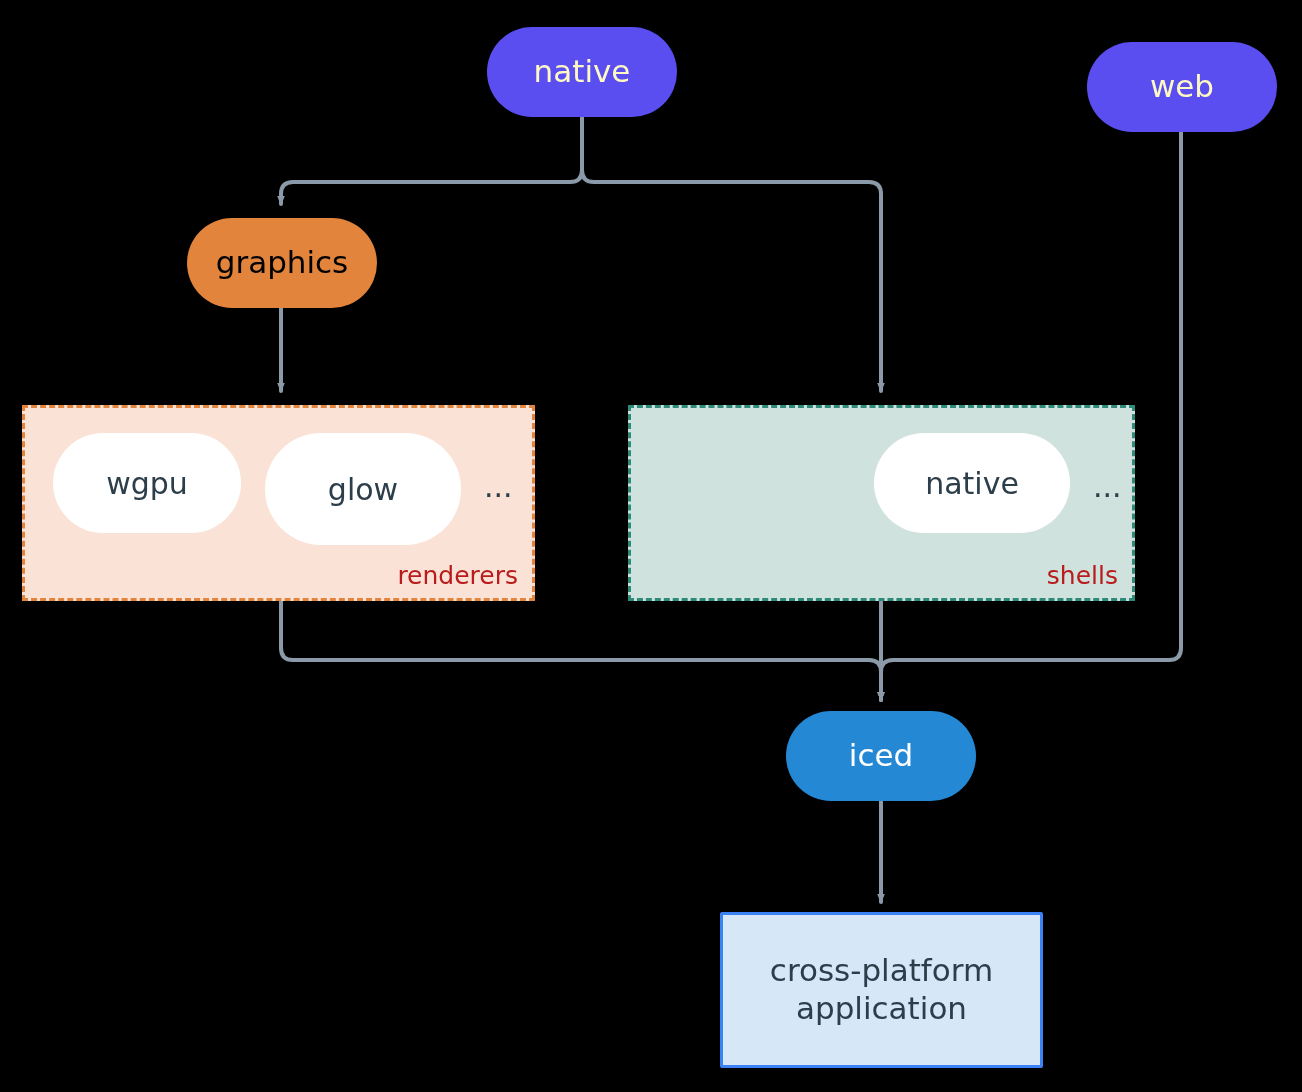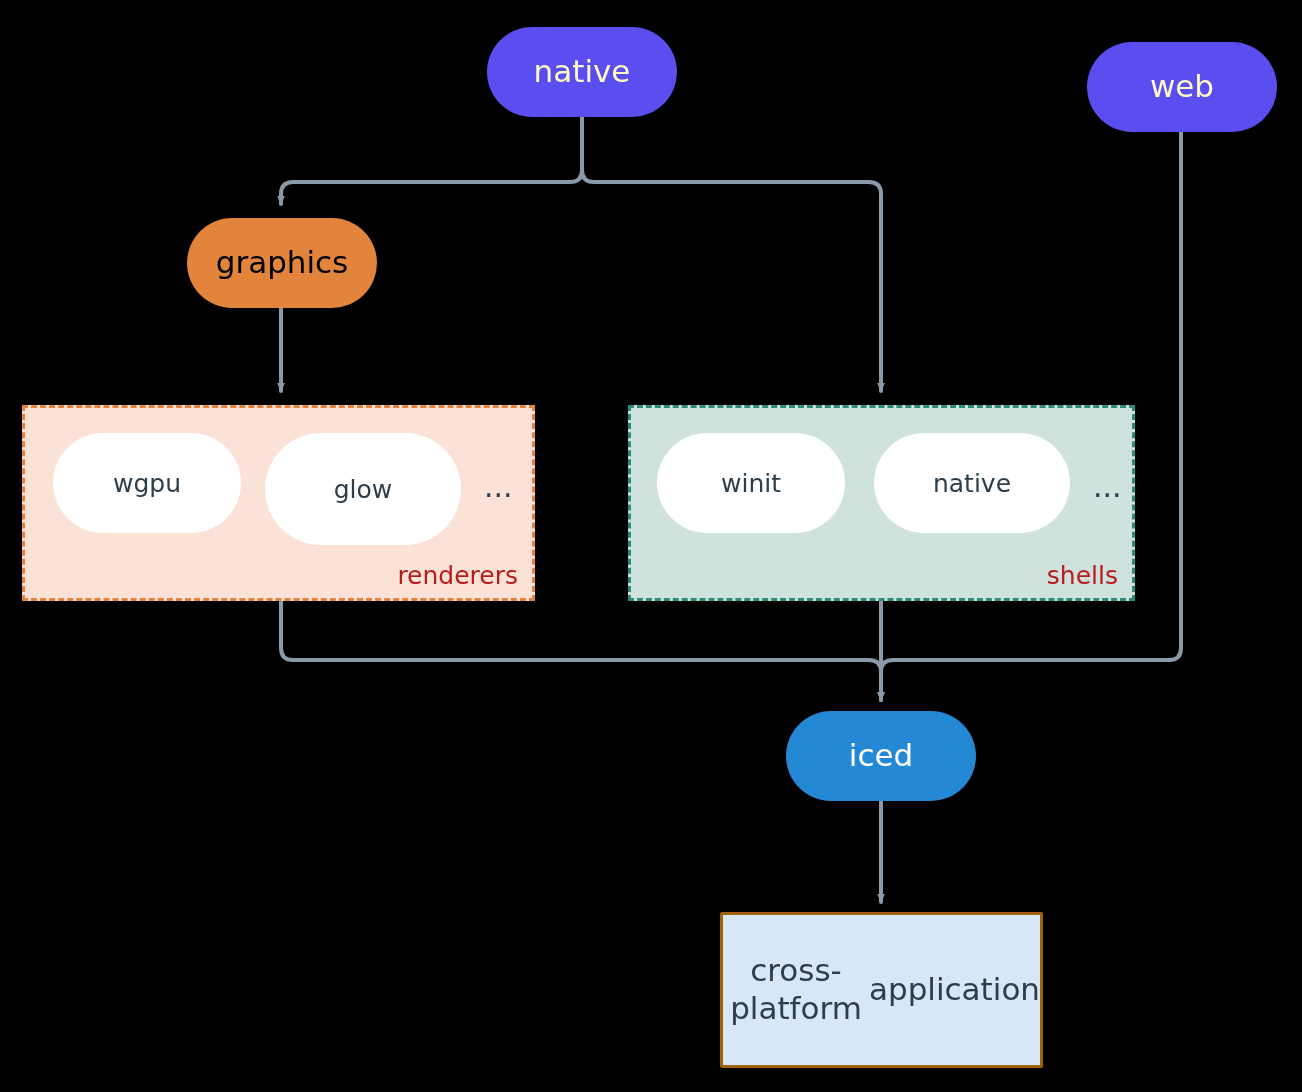--- a/index.html
+++ b/index.html
@@ -69,25 +69,25 @@
     border-radius: 999px;
     background: #2588d4;
     color: #ffffff;
     font-size: 31px;
   }
   
   .node-app {
     left: 720px;  top: 912px;
     width: 323px; height: 156px;
     background: #d6e8f8;
-    border: 3px solid #a16207;
+    border: 3px solid #3b82f6;
     border-radius: 2px;
     color: #2c3e4a;
     font-size: 31px;
-    flex-direction: row;
+    flex-direction: column;
   }
   .node-app .line { display: block; }
   
   .cluster {
     position: absolute;
     box-sizing: border-box;
   }
   .cluster-renderers {
     left: 22px;  top: 405px;
     width: 513px; height: 196px;
@@ -111,21 +111,21 @@
   
   .leaf {
     position: absolute;
     box-sizing: border-box;
     display: flex;
     align-items: center;
     justify-content: center;
     background: #ffffff;
     border-radius: 999px;
     color: #2c3e4a;
-    font-size: 25px;
+    font-size: 30px;
   }
   .leaf-wgpu   { left: 28px;  top: 25px; width: 188px; height: 100px; }
   .leaf-glow   { left: 240px; top: 25px; width: 196px; height: 112px; }
   .leaf-winit  { left: 26px;  top: 25px; width: 188px; height: 100px; }
   .leaf-glutin { left: 243px; top: 25px; width: 196px; height: 100px; }
   .ellipsis {
     position: absolute;
     font-size: 30px;
     color: #2c3e4a;
     line-height: 1;
@@ -180,23 +180,20 @@
       <span>wgpu</span>
     </div>
     <div class="leaf leaf-glow">
       <span>glow</span>
     </div>
     <span class="ellipsis ell-renderers">...</span>
     <span class="cluster-label">renderers</span>
   </div>
 
   <div class="cluster cluster-shells">
-    <div class="leaf leaf-winit">
-      <span>winit</span>
-    </div>
     <div class="leaf leaf-glutin">
       <span>native</span>
     </div>
     <span class="ellipsis ell-shells">...</span>
     <span class="cluster-label">shells</span>
   </div>
 
   <div class="node node-iced">
     <span>iced</span>
   </div>

